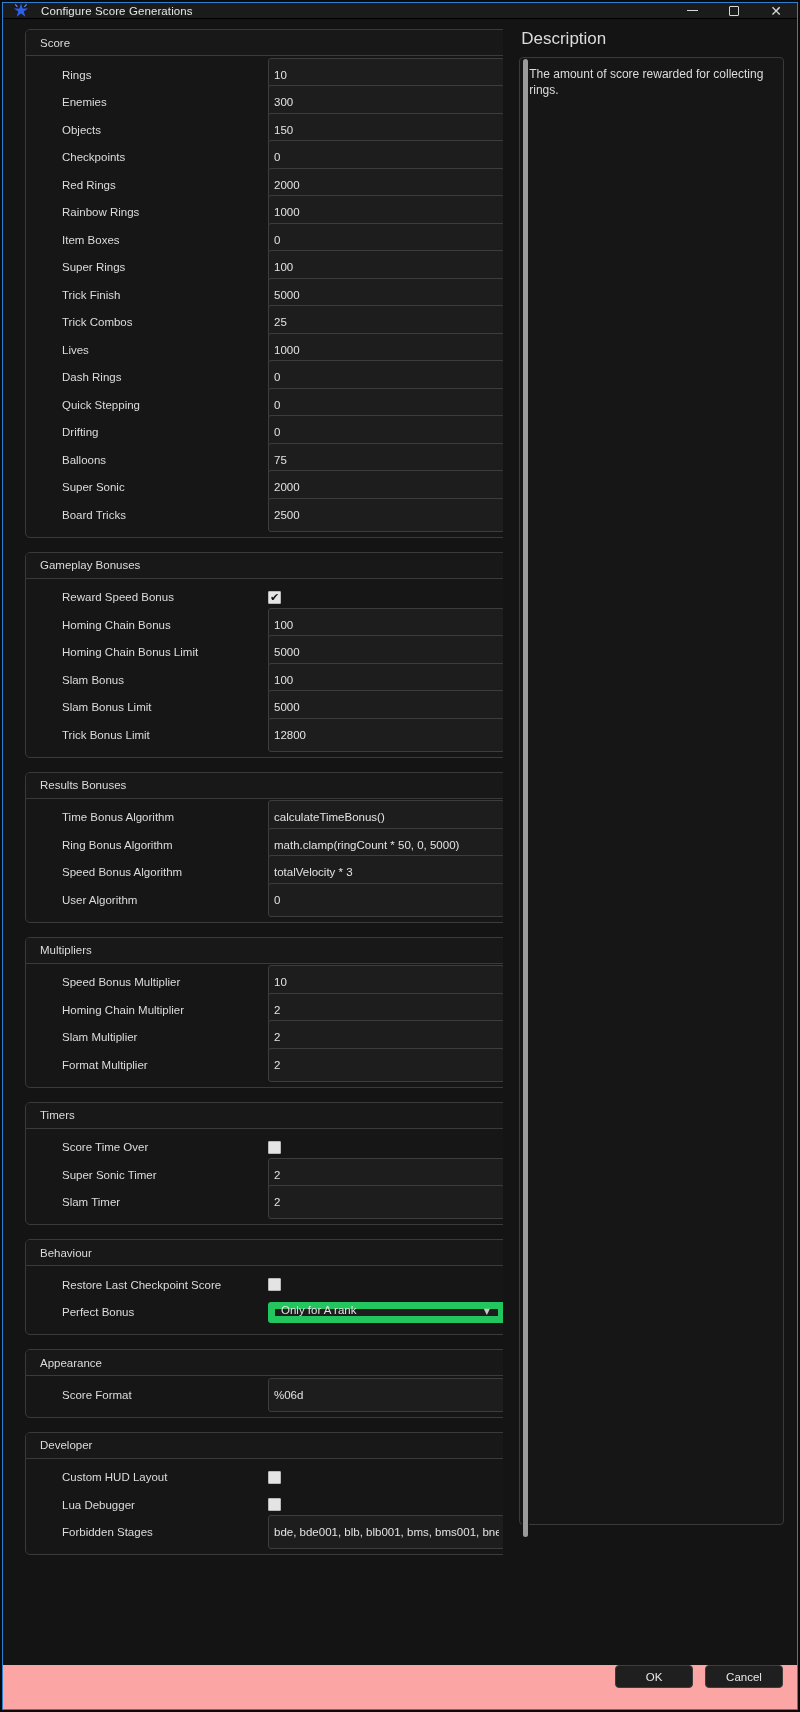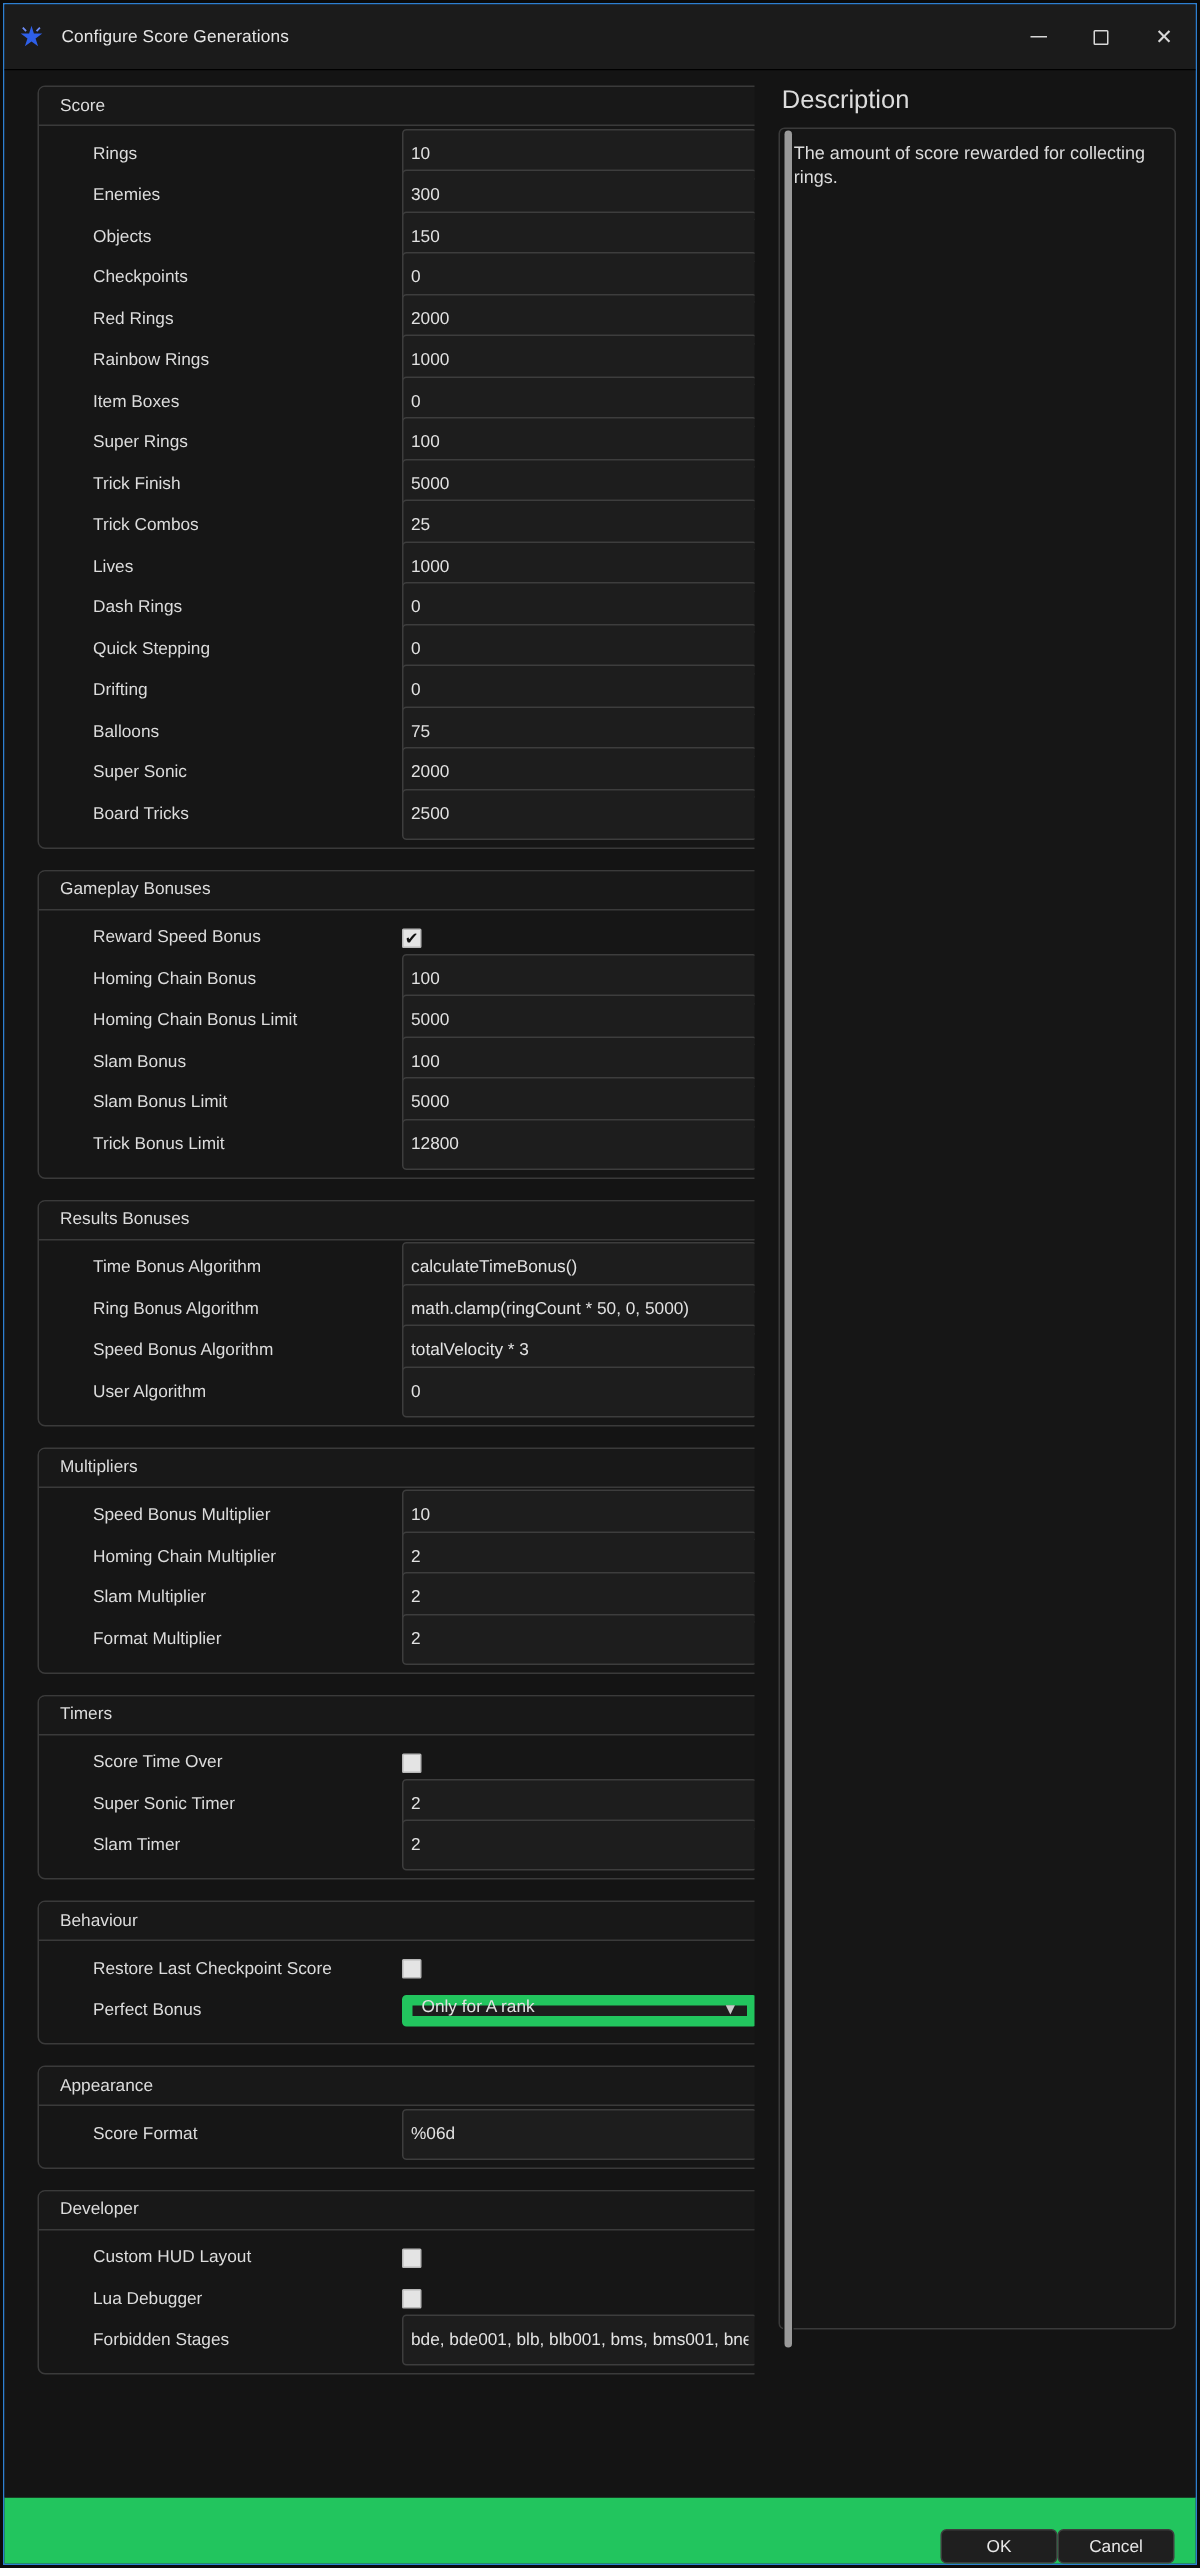--- a/index.html
+++ b/index.html
@@ -13,21 +13,21 @@
     position: absolute;
     left: 2px; top: 2px;
     width: 796px; height: 1708px;
     background: #141414;
     border: 1px solid #2d7fd1;
     display: flex;
     flex-direction: column;
   }
   
   #titlebar {
-    height: 44px;
+    height: 16px;
     background: #1b1b1b;
     display: flex;
     align-items: center;
     flex: 0 0 auto;
     border-bottom: 1px solid #000;
   }
   #app-icon {
     width: 28px; height: 22px;
     display: flex; align-items: center; justify-content: center;
     margin-left: 4px;
@@ -188,25 +188,25 @@
     font-size: 12px;
     color: #dcdcdc;
     line-height: 1.35;
   }
 
   
   #footer {
     flex: 0 0 auto;
     height: 44px;
     display: flex;
-    align-items: flex-end;
+    align-items: flex-start;
     justify-content: flex-end;
     padding-right: 14px;
-    gap: 0;
-    background: #22c55e;
+    gap: 12px;
+    background: #fca5a5;
   }
   .dlg-btn {
     width: 78px; height: 23px;
     background: #1f1f1f;
     border: 1px solid #3d3d3d;
     border-radius: 4px;
     color: #e8e8e8;
     font-size: 11.5px;
     display: flex; align-items: center; justify-content: center;
     font-family: "Liberation Sans", sans-serif;

